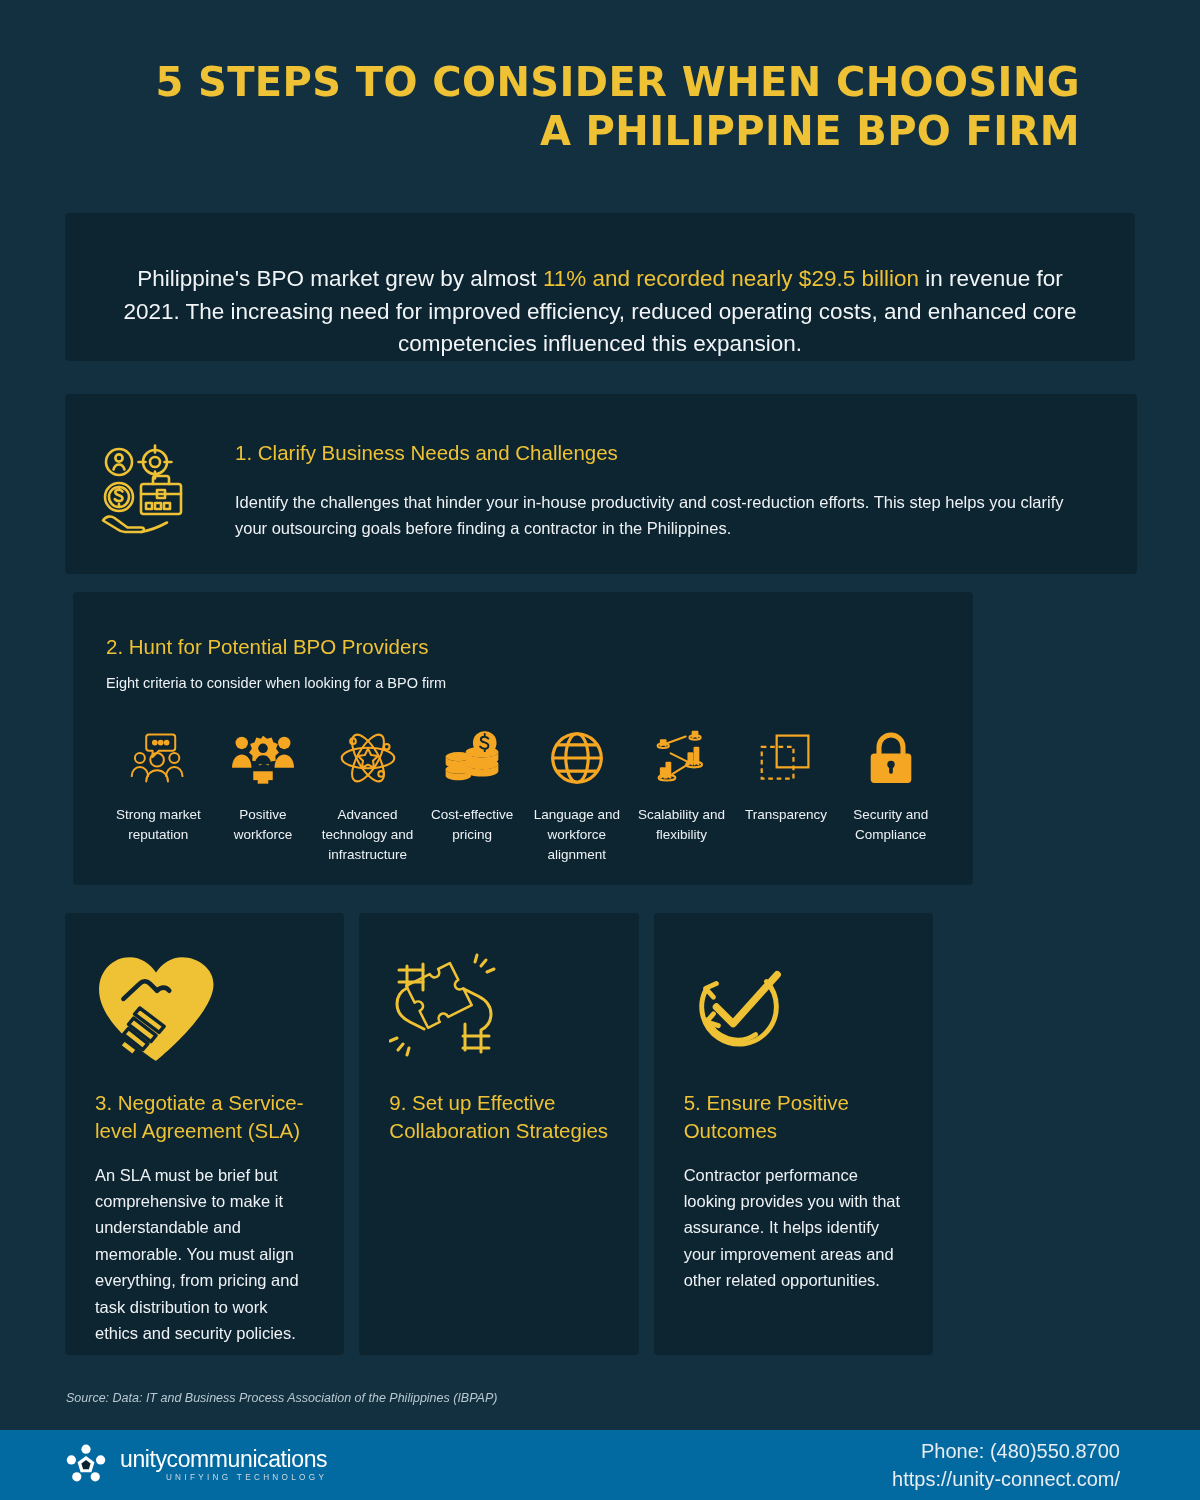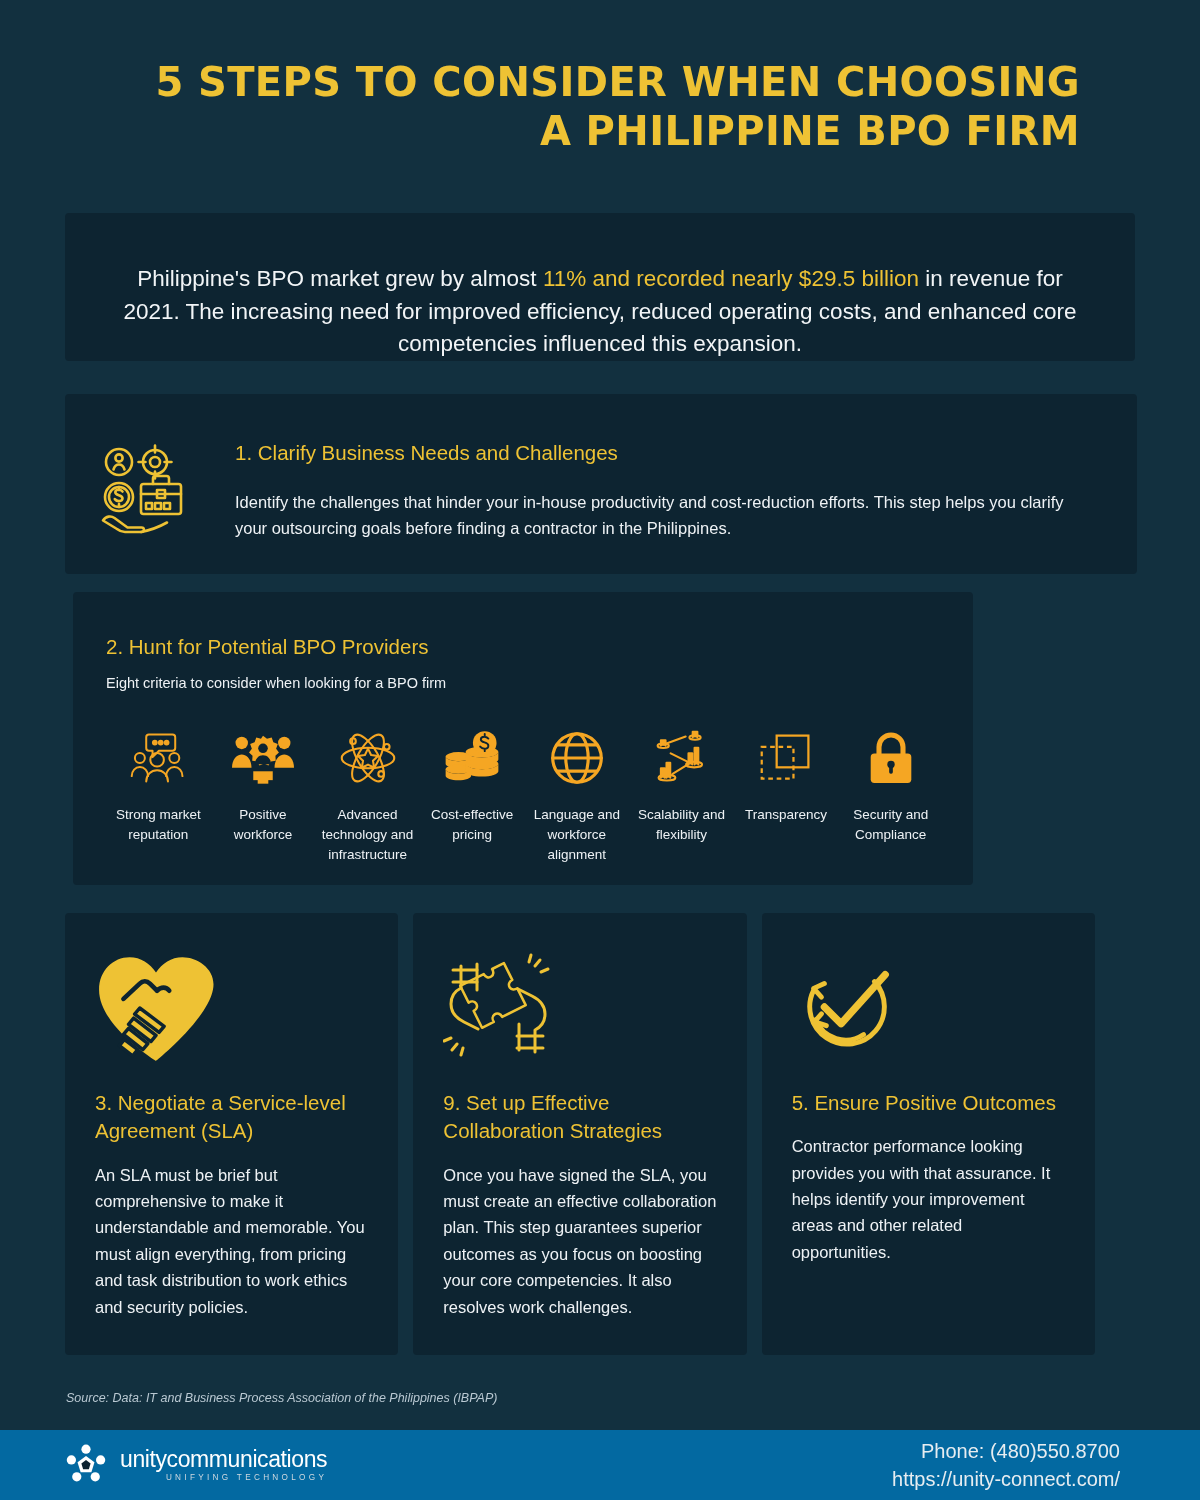--- a/index.html
+++ b/index.html
@@ -123,21 +123,21 @@
     font-size: 13.5px;
     line-height: 1.5;
     color: #eef2f5;
   }
 
   
   .bottom-row {
     position: absolute;
     left: 65px;
     top: 913px;
-    width: 1030px;
+    width: 868px;
     display: flex;
     gap: 15px;
   }
   .bcard {
     width: 348px;
     height: 442px;
     padding: 36px 30px 0 30px;
   }
   .bcard-icon {
     height: 118px;
@@ -401,21 +401,20 @@
         <path d="M34 12v26"></path>
         <path d="M74 96h26M74 84h26"></path>
         <path d="M92 100V78c6-3 10-9 10-16 0-8-5-14-13-18l-14-7"></path>
         <path d="M76 98V72"></path>
         <path d="M30 45l28-14c2 4 6 5 9 3s3-6 1-9l14-7 10 20c-4 2-5 6-3 9s6 3 9 1l10 20-28 14c-2-4-6-5-9-3s-3 6-1 9l-14 7-10-20c4-2 5-6 3-9s-6-3-9-1L30 45z" transform="translate(-8 -4) scale(0.84)"></path>
         <path d="M14 92l-5 6M20 96l-2 7M8 86l-7 3"></path>
         <path d="M92 14l5-6M86 10l2-7M98 20l7-3"></path>
       </svg>
     </div>
     <div class="bcard-head">9. Set up Effective Collaboration Strategies</div>
-    <div class="bcard-para">Once you have signed the SLA, you must create an effective collaboration plan. This step guarantees superior outcomes as you focus on boosting your core competencies. It also resolves work challenges.</div>
   </div>
 
   <div class="card bcard">
     <div class="bcard-icon">
       <svg viewBox="0 0 108 108" width="106" height="106" fill="none" stroke="#eec234" stroke-width="5" stroke-linecap="round" stroke-linejoin="round">
         <path d="M84 27a38 38 0 1 1-62 9"></path>
         <path d="M30 43l-8-9 11-5" fill="none"></path>
         <path d="M24 66a33 33 0 0 0 49 15"></path>
         <path d="M30 60l-7 8 12 4" fill="none"></path>
         <path d="M33 53l17 17L95 20" stroke-width="7.5"></path>

